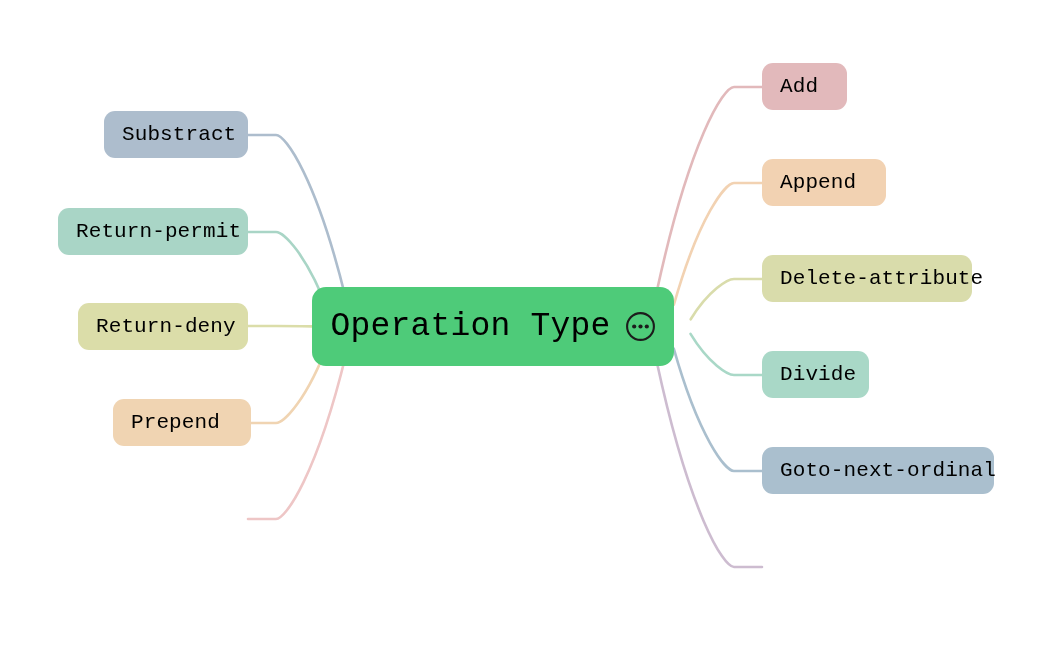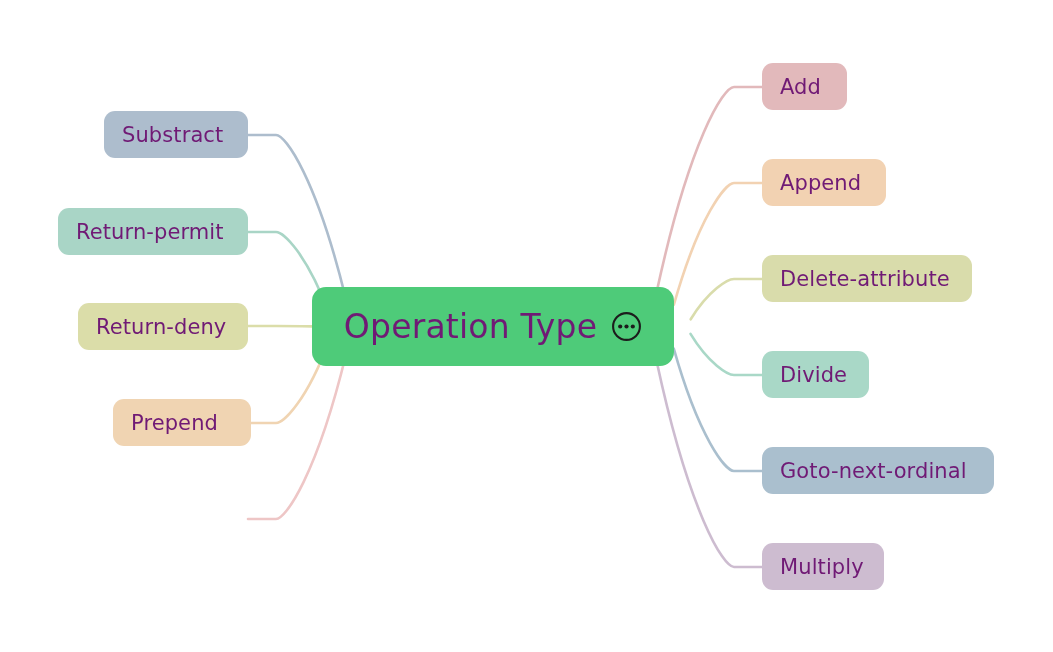--- a/index.html
+++ b/index.html
@@ -26,23 +26,24 @@
     width: 1053px;
     height: 652px;
     pointer-events: none;
   }
   .node {
     position: absolute;
     box-sizing: border-box;
     display: flex;
     align-items: center;
     border-radius: 11px;
-    color: #701a75;
+    color: #000000;
     white-space: nowrap;
     letter-spacing: 0.1px;
+    font-family: Liberation Mono, monospace;
   }
   .node-label {
     display: inline-block;
   }
   .leaf {
     font-size: 21px;
     padding: 0 18px;
     height: 47px;
   }
   .leaf.left {
@@ -123,16 +124,13 @@
     </div>
     <div class="node leaf right" style="left: 762px; top: 255px; width: 210px; height: 47px; background: rgb(217, 220, 171);">
       <span class="node-label">Delete-attribute</span>
     </div>
     <div class="node leaf right" style="left: 762px; top: 447px; width: 232px; height: 47px; background: rgb(170, 191, 206);">
       <span class="node-label">Goto-next-ordinal</span>
     </div>
     <div class="node leaf right" style="left: 762px; top: 351px; width: 107px; height: 47px; background: rgb(169, 216, 199);">
       <span class="node-label">Divide</span>
     </div>
-    <div class="node leaf right" style="left: 762px; top: 543px; width: 122px; height: 47px; background: rgb(205, 188, 208);">
-      <span class="node-label">Multiply</span>
-    </div>
   </div>
 
 </body></html>

